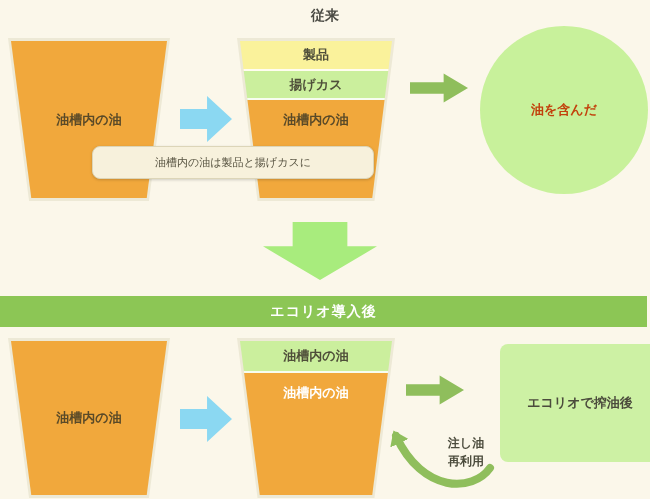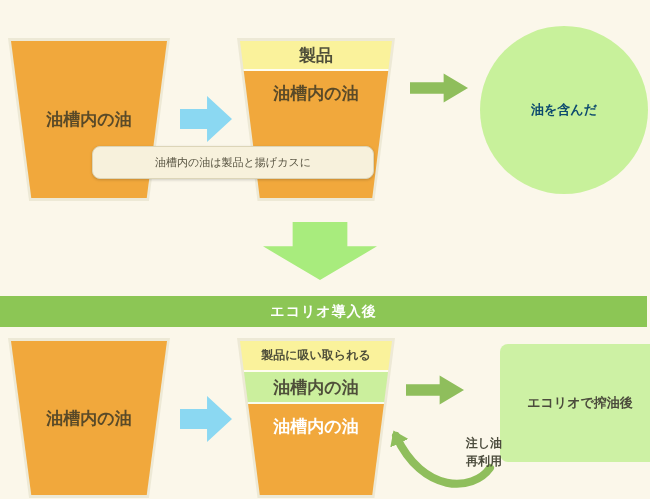--- a/index.html
+++ b/index.html
@@ -53,21 +53,21 @@
     display: flex;
     flex-direction: column;
   }
   .layer { display: flex; align-items: center; justify-content: center; }
   .layer.orange { background: var(--tank-orange, #F1A83C); }
   .layer.yellow { background: var(--layer-yellow, #FAF29B); border-bottom: 2px solid rgba(255,255,255,.85); }
   .layer.green  { background: var(--layer-green, #CBEF9D);  border-bottom: 2px solid rgba(255,255,255,.85); }
   .layer.grow { flex: 1 1 auto; }
   .layer.top-align { align-items: flex-start; padding-top: 11px; }
   .tank-label {
-    font-size: 17px;
+    font-size: 13px;
     font-weight: bold;
     color: #5a4a28;
     white-space: nowrap;
   }
   .tank-label.on-light { color: #4f4f3a; }
   .tank-label.on-orange-white { color: #ffffff; }
 
   
   .arrow-right-blue {
     position: absolute;
@@ -113,21 +113,21 @@
     left: 480px; top: 26px;
     width: 168px; height: 168px;
     border-radius: 50%;
     background: var(--circle-green, #C8F19B);
     display: flex;
     flex-direction: column;
     align-items: center;
     justify-content: center;
     font-size: 13px;
     font-weight: bold;
-    color: #0c4a6e;
+    color: #c2410c;
     line-height: 1.7;
     text-align: center;
   }
   .reuse-box {
     position: absolute;
     left: 500px; top: 344px;
     width: 160px; height: 118px;
     border-radius: 8px;
     background: var(--box-green, #CDF1A4);
     display: flex;
@@ -141,45 +141,49 @@
     text-align: center;
   }
   .recycle-label {
     position: absolute;
     left: 430px; top: 434px;
     width: 72px;
     font-size: 12px;
     font-weight: bold;
     color: #4b4b3c;
     line-height: 1.5;
-    text-align: right;
+    text-align: center;
     z-index: 6;
   }
 </style>
 </head>
 <body>
 
 <div class="canvas">
 
+  <div class="section-title top-title">従来</div>
 
   <div class="tank" style="left:8px; top:38px; width:162px; height:163px;">
     <div class="tank-inner">
       <div class="layer orange grow">
         <span class="tank-label">油槽内の油</span>
       </div>
     </div>
   </div>
 
   <div class="arrow-right-blue" style="left:180px; top:96px; width:52px; height:46px;"></div>
 
   <div class="tank" style="left:237px; top:38px; width:158px; height:163px;">
     <div class="tank-inner">
       <div class="layer yellow" style="height:28px;">
         <span class="tank-label on-light">製品</span>
       </div>
+      <div class="layer green" style="height:27px;">
+        <span class="tank-label on-light">揚げカス</span>
+      </div>
       <div class="layer orange grow top-align">
         <span class="tank-label">油槽内の油</span>
       </div>
     </div>
   </div>
 
   <div class="tooltip">
     <div>油槽内の油は製品と揚げカスに</div>
   </div>
 
@@ -200,23 +204,20 @@
       <div class="layer orange grow">
         <span class="tank-label">油槽内の油</span>
       </div>
     </div>
   </div>
 
   <div class="arrow-right-blue" style="left:180px; top:396px; width:52px; height:46px;"></div>
 
   <div class="tank" style="left:237px; top:338px; width:158px; height:160px;">
     <div class="tank-inner">
-      <div class="layer yellow" style="height:29px;">
-        <span class="tank-label on-light" style="font-size:12px;">製品に吸い取られる</span>
-      </div>
       <div class="layer green" style="height:30px;">
         <span class="tank-label on-light">油槽内の油</span>
       </div>
       <div class="layer orange grow top-align">
         <span class="tank-label on-orange-white">油槽内の油</span>
       </div>
     </div>
   </div>
 
   <div class="arrow-right-green" style="left:406px; top:374px; width:58px; height:32px;"></div>

